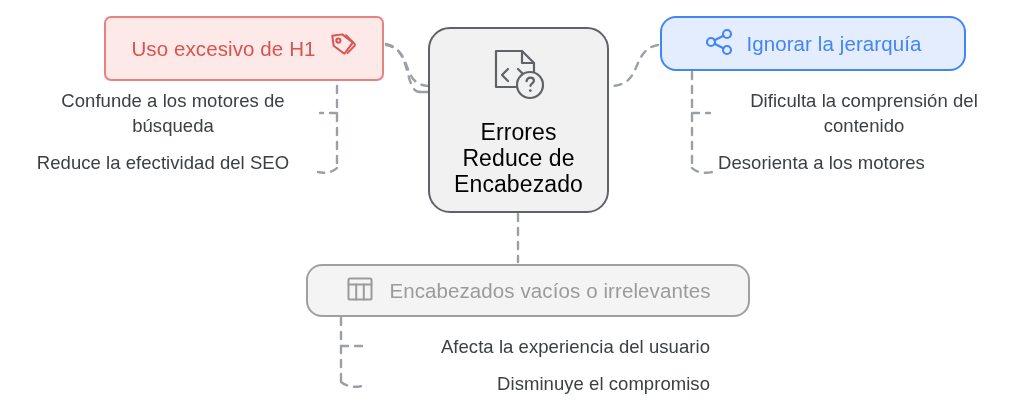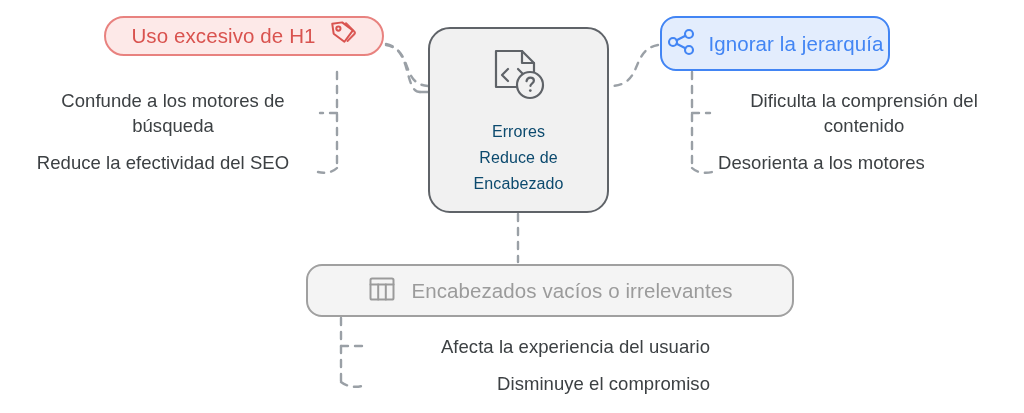--- a/index.html
+++ b/index.html
@@ -52,70 +52,70 @@
     border-radius: 22px;
     border-width: 2px;
     border-color: #5f6368;
     background: #f1f1f1;
     padding-top: 4px;
   }
   .center-node .center-icon {
     margin-bottom: 10px;
   }
   .center-node .center-title {
-    font-size: 16px;
+    font-size: 23px;
     line-height: 26px;
-    color: #0c4a6e;
+    color: #000000;
     text-align: center;
     letter-spacing: 0.1px;
   }
 
   
   .pink-node {
     left: 104px;
     top: 16px;
     width: 280px;
-    height: 40px;
+    height: 65px;
     border-width: 2px;
     border-color: #e8827f;
     background: #fde9e8;
-    border-radius: 24px;
+    border-radius: 7px;
     gap: 10px;
     padding: 0 16px;
   }
   .pink-node .node-label {
     font-size: 20.5px;
     color: #d9534f;
     letter-spacing: 0.1px;
   }
 
   
   .blue-node {
     left: 660px;
     top: 16px;
-    width: 230px;
+    width: 306px;
     height: 55px;
     border-width: 2px;
     border-color: #4285f4;
     background: #e3edfd;
     border-radius: 16px;
     gap: 12px;
     padding: 0 16px;
   }
   .blue-node .node-label {
     font-size: 20.5px;
     color: #4285f4;
     letter-spacing: 0.1px;
   }
 
   
   .gray-node {
     left: 306px;
     top: 264px;
-    width: 488px;
+    width: 444px;
     height: 53px;
     border-width: 2px;
     border-color: #a0a0a0;
     background: #f4f4f4;
     border-radius: 16px;
     gap: 14px;
     padding: 0 18px;
   }
   .gray-node .node-label {
     font-size: 20.5px;

